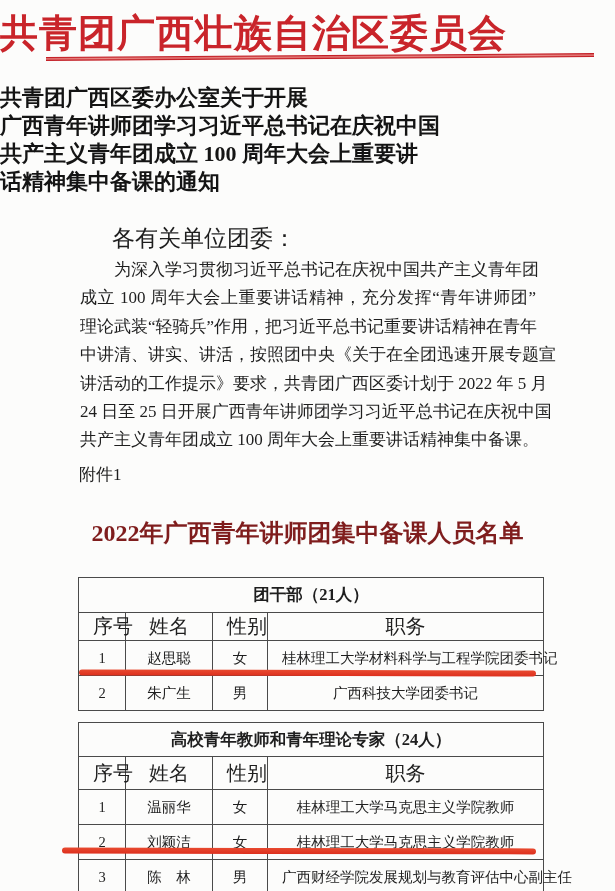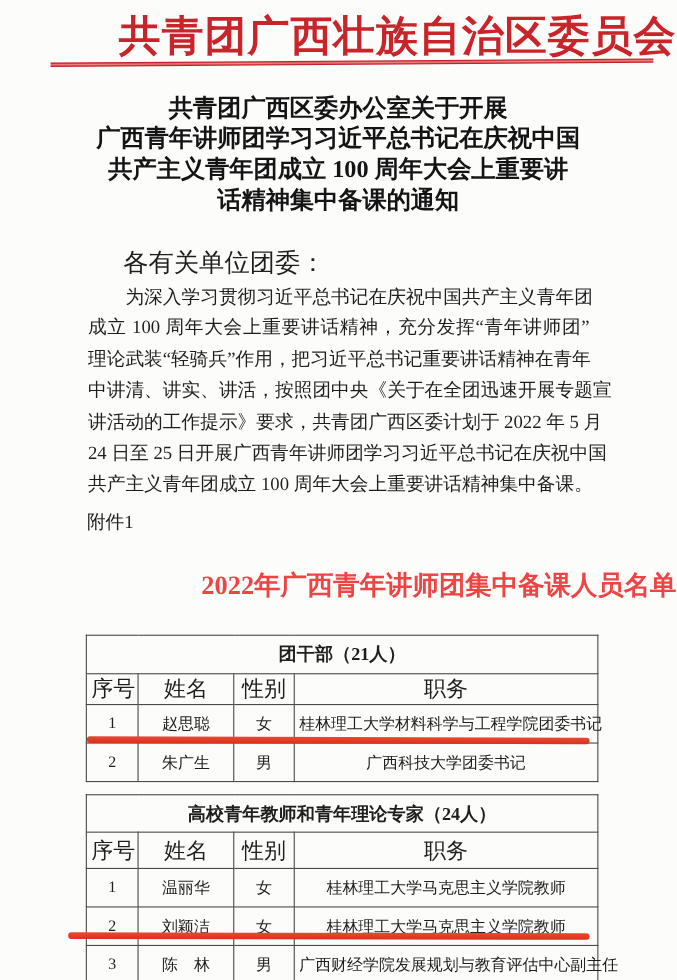--- a/index.html
+++ b/index.html
@@ -10,41 +10,40 @@
     background: #fcfcfb;
     overflow: hidden;
     font-family: "Liberation Serif", "DejaVu Serif", serif;
     color: #1e1e1e;
   }
 
   
   .org-title {
     position: absolute;
     top: 11px; left: 0; right: 0;
-    text-align: right;
+    text-align: left;
     font-size: 38px;
     font-weight: 700;
     letter-spacing: 1px;
     color: #c9242a;
     line-height: 44px;
     white-space: nowrap;
   }
   .org-rule {
     position: absolute;
     top: 55px; left: 46px;
     width: 548px; height: 4px;
     background: linear-gradient(to bottom, #c32027 15%, #e98a86 50%, #c32027 85%);
     transform: rotate(-0.4deg);
   }
 
   
   .doc-title {
     position: absolute;
     top: 84px; left: 0; right: 0;
-    text-align: center;
     font-weight: 700;
     font-size: 22px;
     line-height: 28px;
     color: #141414;
   }
 
   
   .salutation {
     position: absolute;
     top: 229px; left: 80px;
@@ -70,39 +69,39 @@
     position: absolute;
     top: 463px; left: 79px;
     font-weight: 400;
     font-size: 17px;
   }
 
   
   .attachment-title {
     position: absolute;
     top: 518px; left: 0; right: 0;
-    text-align: right;
+    text-align: center;
     font-weight: 700;
     font-size: 24px;
     line-height: 30px;
-    color: #ef4444;
+    color: #7f1d1d;
   }
   table.roster {
     position: absolute;
     left: 78px;
     width: 465px;
     border-collapse: collapse;
     table-layout: fixed;
     background: transparent;
   }
   table.roster td, table.roster th {
     border: 1px solid #4a4a4a;
     text-align: center;
     vertical-align: middle;
-    padding: 0 4px;
+    padding: 0 14px;
     overflow: visible;
     white-space: nowrap;
   }
   .caption-row td {
     font-weight: 700;
     font-size: 16.5px;
   }
   .header-row th {
     font-weight: 400;
     font-size: 20px;

